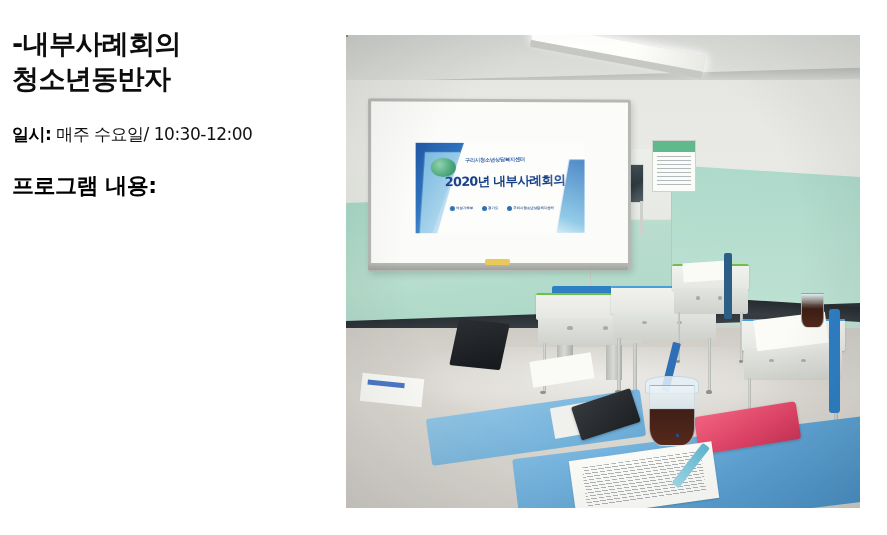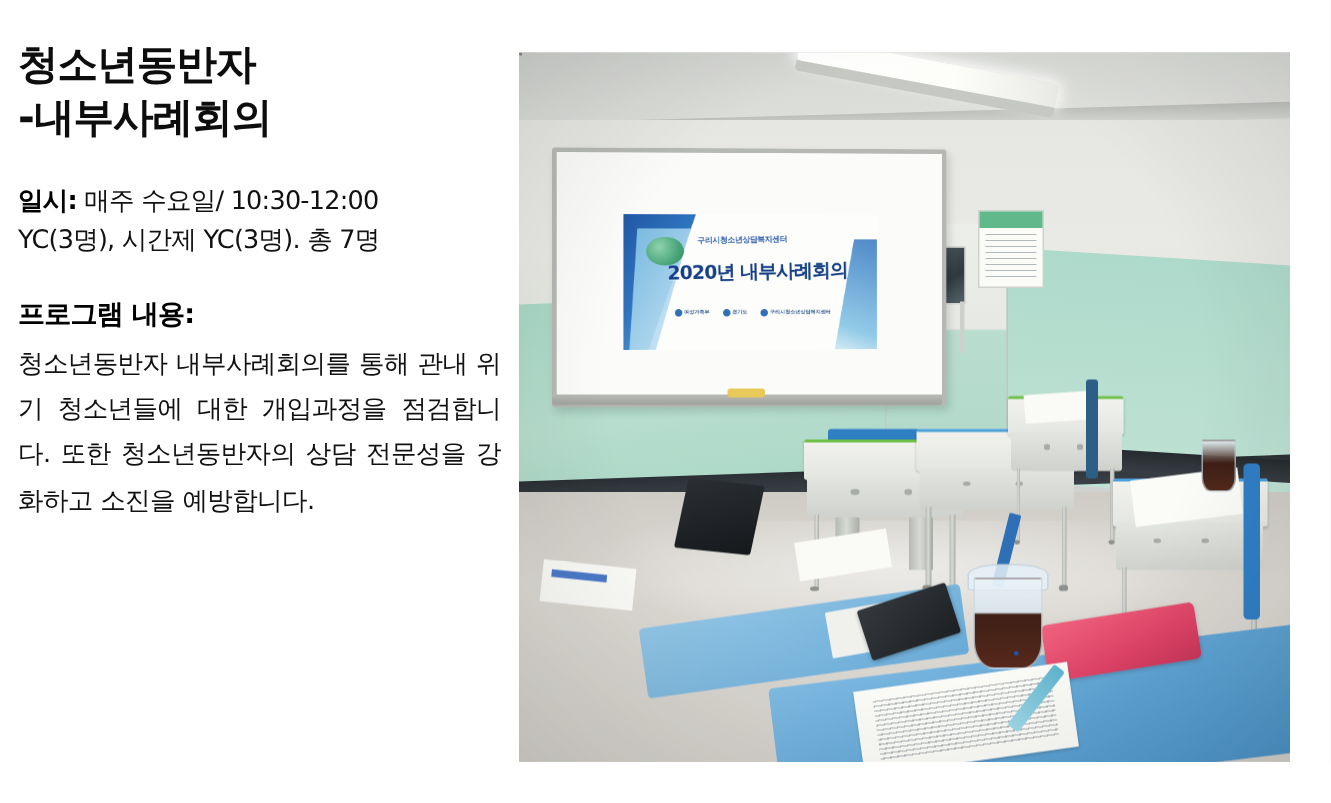--- a/index.html
+++ b/index.html
@@ -50,25 +50,25 @@
     white-space: nowrap;
   }
   .info-line .lbl {
     font-weight: bold;
     color: #000000;
   }
   .info-line .val { font-weight: normal; text-align: right; }
 
   .content-block { margin-top: 23px; }
   .content-head {
-    font-size: 18px;
+    font-size: 22px;
     font-weight: bold;
     letter-spacing: -0.5px;
     color: #000000;
-    margin-bottom: 7px;
+    margin-bottom: 23px;
   }
   .content-body {
     font-size: 17px;
     line-height: 1.78;
     letter-spacing: -0.4px;
     text-align: justify;
     text-justify: inter-character;
     color: #111111;
     width: 322px;
   }
@@ -693,37 +693,33 @@
   }
 </style>
 </head>
 <body>
 
 <div id="slide">
 
   <div class="text-col">
 
     <div class="title-block">
+      <div class="title-line">-내부사례회의</div>
       <div class="title-line">청소년동반자</div>
-      <div class="title-line">-내부사례회의</div>
     </div>
 
     <div class="info-block">
       <div class="info-line">
         <span class="lbl">일시:</span>
         <span class="val">매주 수요일/ 10:30-12:00</span>
       </div>
-      <div class="info-line">
-        <span class="val">YC(3명), 시간제 YC(3명). 총 7명</span>
-      </div>
     </div>
 
     <div class="content-block">
       <div class="content-head">프로그램 내용:</div>
-      <div class="content-body">청소년동반자 내부사례회의를 통해 관내 위기 청소년들에 대한 개입과정을 점검합니다. 또한 청소년동반자의 상담 전문성을 강화하고 소진을 예방합니다.</div>
     </div>
 
   </div>
 
   <div class="photo-frame">
     <div class="photo-scene">
 
       <div class="ceiling"></div>
       <div class="ceiling-edge"></div>
       <div class="tube-light"></div>

